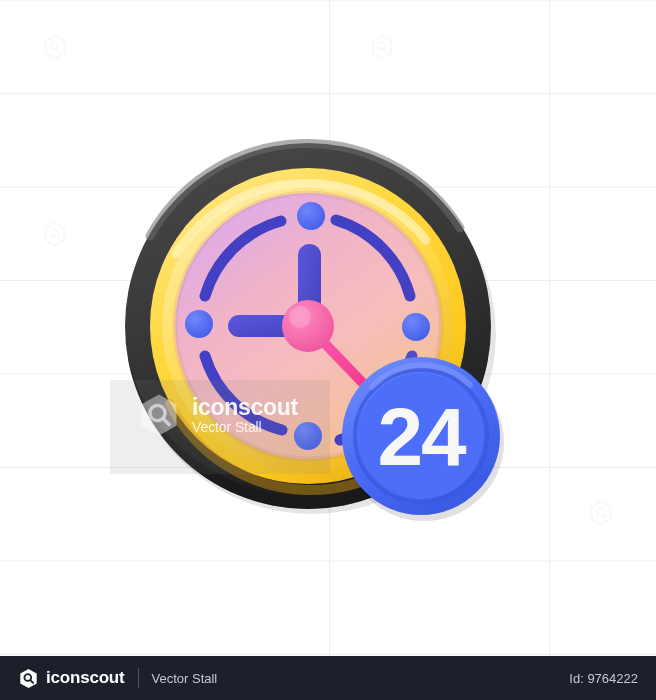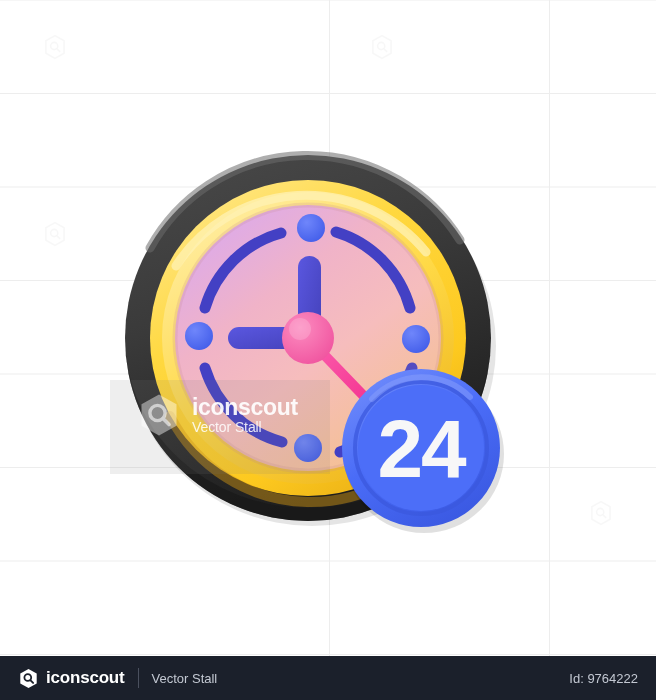--- a/index.html
+++ b/index.html
@@ -39,21 +39,21 @@
     position: absolute;
     width: 26px;
     height: 26px;
     opacity: 0.5;
   }
   .grid-mark svg { display: block; width: 26px; height: 26px; }
 
   
   #artwork {
     position: absolute;
-    left: 0; top: 16px;
+    left: 0; top: 4px;
     width: 600px;
     height: 656px;
   }
   #artwork svg { display: block; }
 
   
   #watermark-band {
     position: absolute;
     left: 110px;
     top: 380px;

